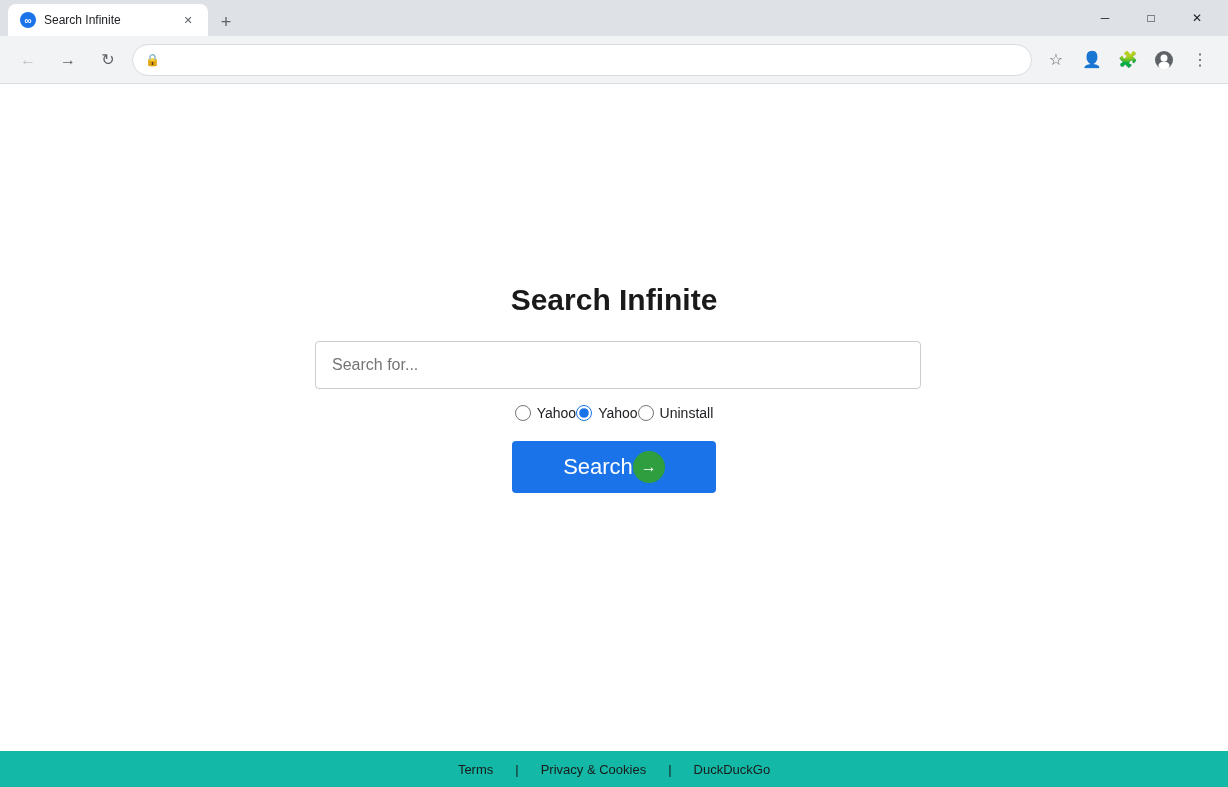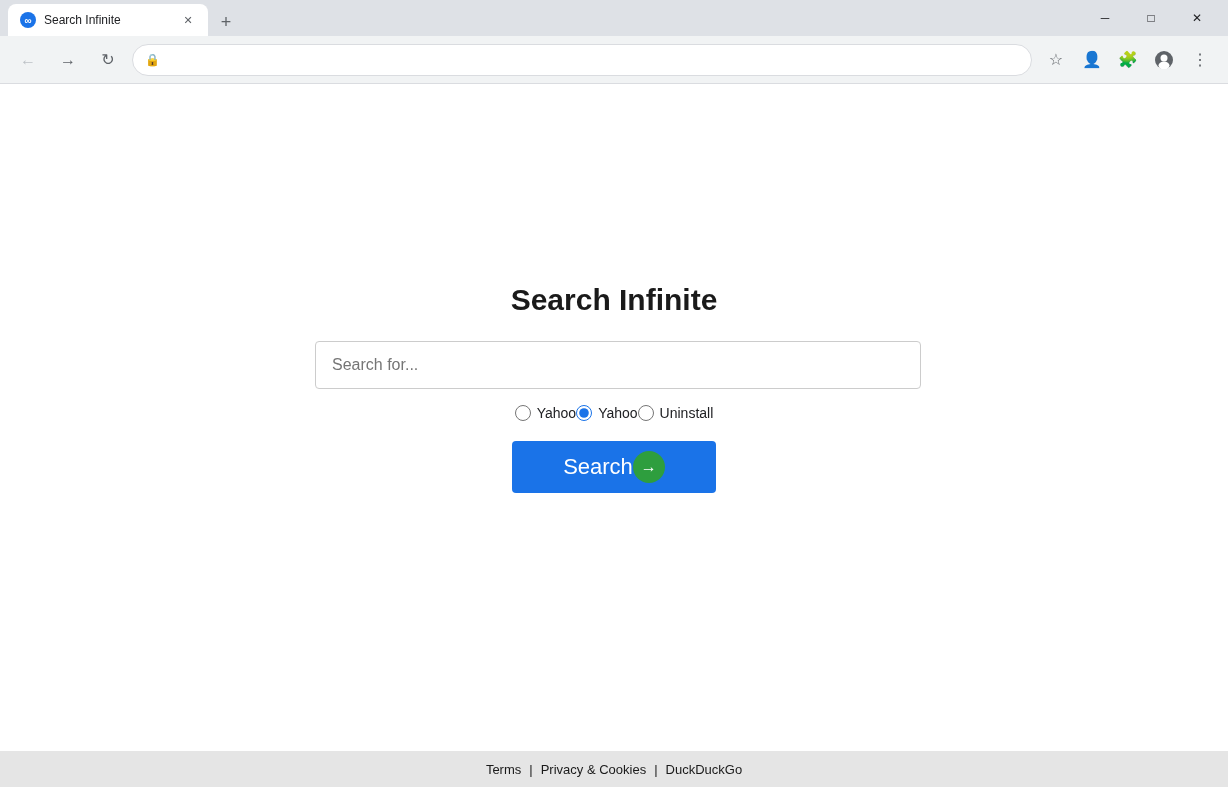--- a/index.html
+++ b/index.html
@@ -215,26 +215,26 @@
       background: #2e9e3e;
       border-radius: 50%;
       width: 32px; height: 32px;
       display: flex; align-items: center; justify-content: center;
       font-size: 16px;
       flex-shrink: 0;
     }
 
     
     .footer {
-      background: #e5e5e5;
+      background: #14b8a6;
       height: 36px;
       display: flex;
       align-items: center;
       justify-content: center;
-      gap: 8px;
+      gap: 22px;
       font-size: 13px;
       color: #1a1a1a;
       flex-shrink: 0;
     }
     .footer a {
       color: #1a1a1a;
       text-decoration: none;
     }
     .footer-sep {
       color: #1a1a1a;

